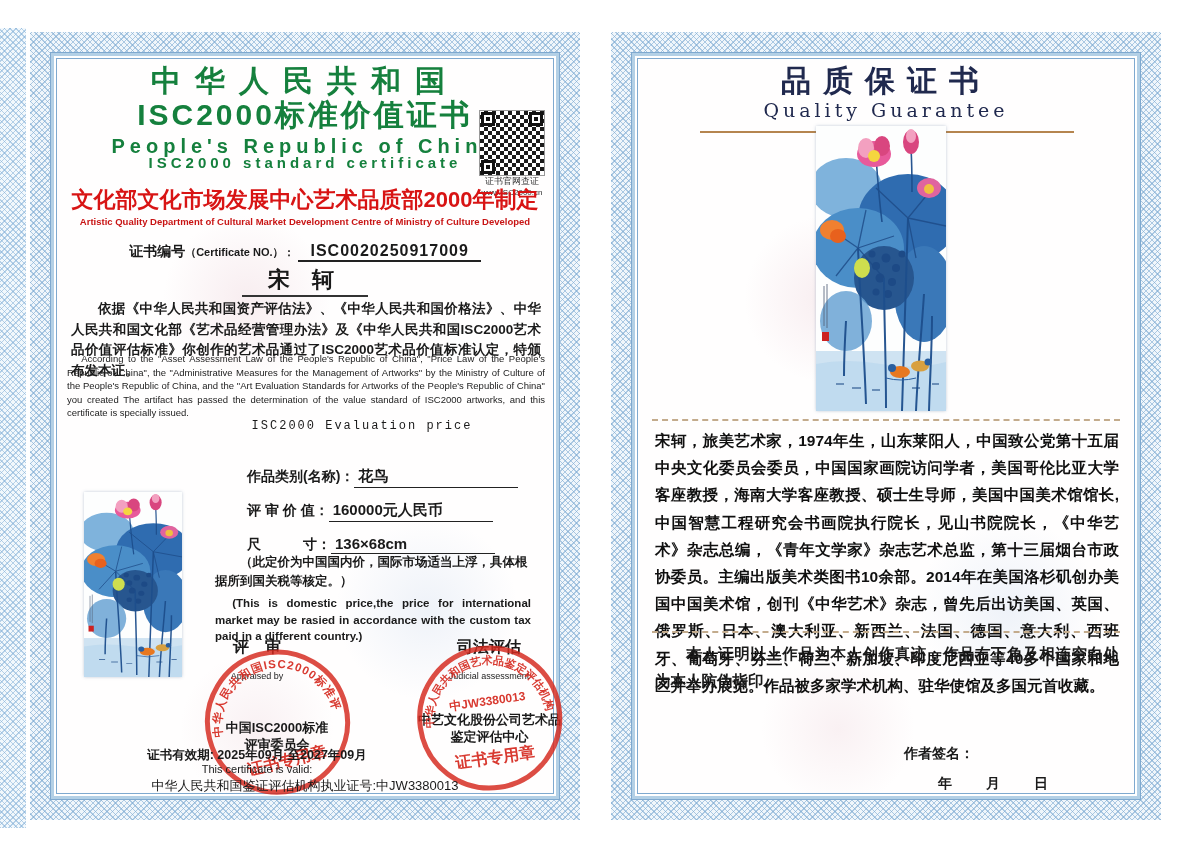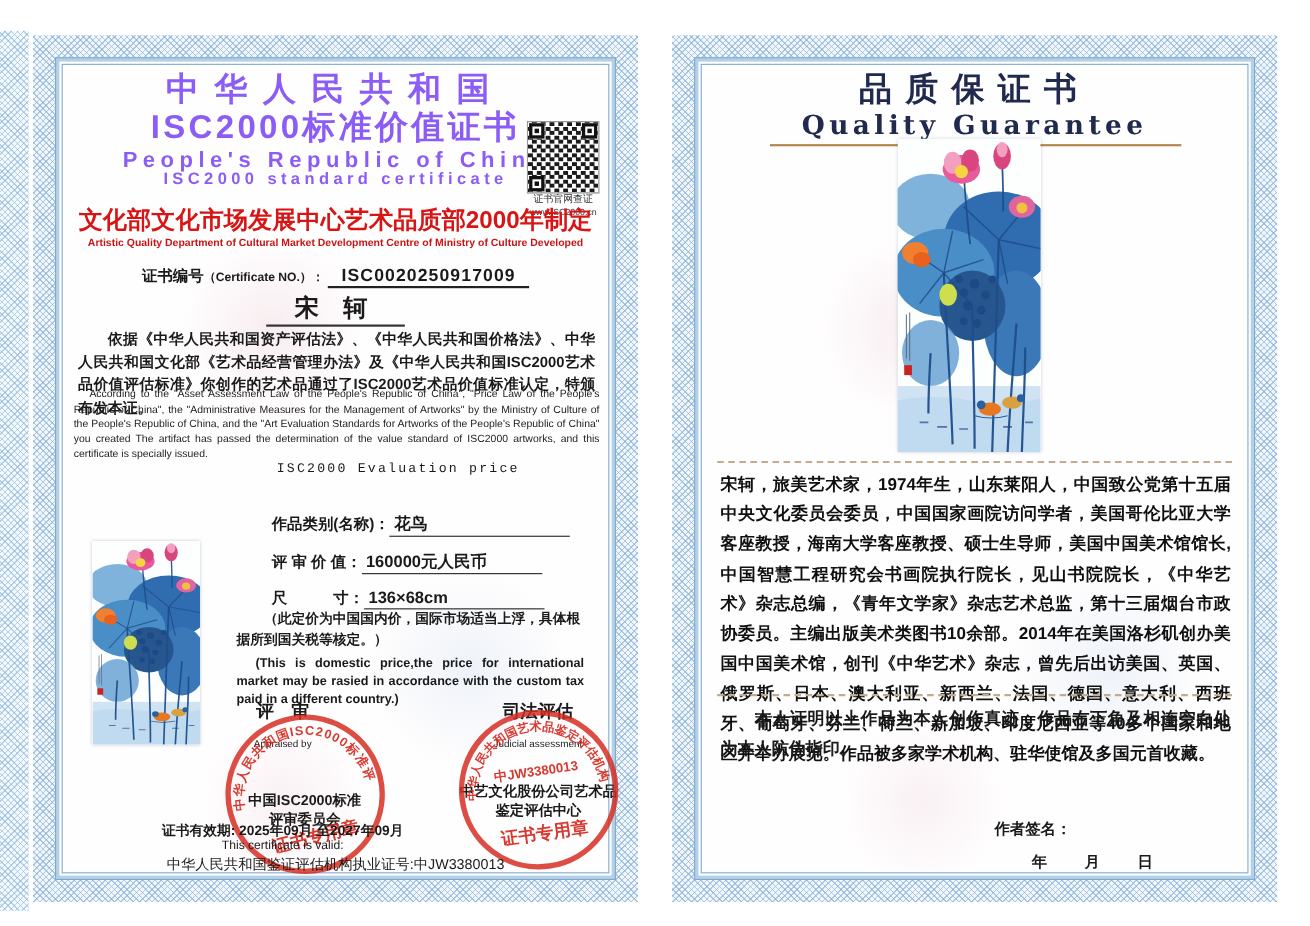--- a/index.html
+++ b/index.html
@@ -32,21 +32,21 @@
     content:"";position:absolute;inset:0;pointer-events:none;
     background:
       radial-gradient(closest-side,rgba(215,160,175,.18),transparent 70%) 70px 120px/240px 240px no-repeat,
       radial-gradient(closest-side,rgba(150,180,220,.16),transparent 70%) 240px 420px/260px 260px no-repeat,
       radial-gradient(closest-side,rgba(215,160,175,.14),transparent 70%) 90px 560px/220px 220px no-repeat;
   }
   .abs{position:absolute;}
   .ctr{text-align:center;left:0;right:0;}
 
   
-  .red{color:#8b5cf6;}
+  .red{color:#15803d;}
   .t-cn1{top:2px;font-size:30px;font-weight:bold;letter-spacing:14px;}
   .t-cn2{top:36px;font-size:30px;font-weight:bold;letter-spacing:3px;}
   .t-en1{top:76px;font-size:20px;font-weight:bold;letter-spacing:5px;}
   .t-en2{top:95px;font-size:15px;font-weight:bold;letter-spacing:4px;}
   .qr-wrap{left:420px;top:52px;width:70px;text-align:center;font-size:9px;color:#333;}
   .qr{
     width:64px;height:64px;margin:0 auto;position:relative;
     background:
       repeating-conic-gradient(#1b1b1b 0 25%,#fff 0 50%) 0 0/8px 8px;
     outline:1px solid #999;
@@ -85,21 +85,21 @@
   .stamp{width:150px;height:150px;mix-blend-mode:multiply;opacity:.92;}
   .stamp-box.l{left:146px;top:588px;transform:rotate(-14deg);}
   .stamp-box.r{left:358px;top:584px;transform:rotate(-8deg);}
   .validity-cn{top:688px;left:30px;width:340px;text-align:center;font-size:12.5px;font-weight:bold;}
   .validity-en{top:704px;left:30px;width:340px;text-align:center;font-size:11px;}
   .license{top:718px;font-size:13px;}
 
   
   .navy{color:#20294e;}
   .q-cn{top:2px;font-size:30px;font-weight:bold;letter-spacing:12px;font-family:"DejaVu Serif",serif;}
-  .q-en{top:40px;font-size:24px;font-weight:bold;letter-spacing:4px;font-family:"DejaVu Serif",serif;}
+  .q-en{top:40px;font-size:19px;font-weight:normal;letter-spacing:4px;font-family:"DejaVu Serif",serif;}
   .q-rule{top:72px;left:62px;width:374px;height:2px;background:#b5854f;}
   .artwork-big{left:178px;top:67px;width:130px;height:285px;box-shadow:0 0 3px rgba(80,110,150,.35);}
   .dash{left:14px;right:14px;border-top:2px dashed #c3ab8c;}
   .dash1{top:360px;} .dash2{top:572px;}
   .bio{top:368px;left:17px;right:15px;font-size:15.5px;line-height:27.2px;font-weight:bold;text-align:justify;color:#101010;}
   .statement{top:581px;left:17px;right:15px;font-size:15.5px;line-height:27px;font-weight:bold;text-align:justify;text-indent:2em;}
   .sig{top:686px;left:266px;font-size:14px;font-weight:bold;}
   .ymd{top:716px;left:300px;font-size:14px;font-weight:bold;letter-spacing:2px;}
 </style>
 </head>

